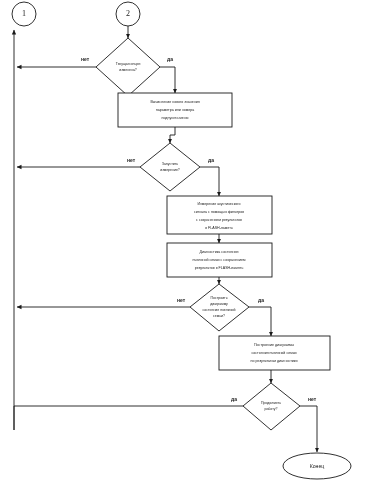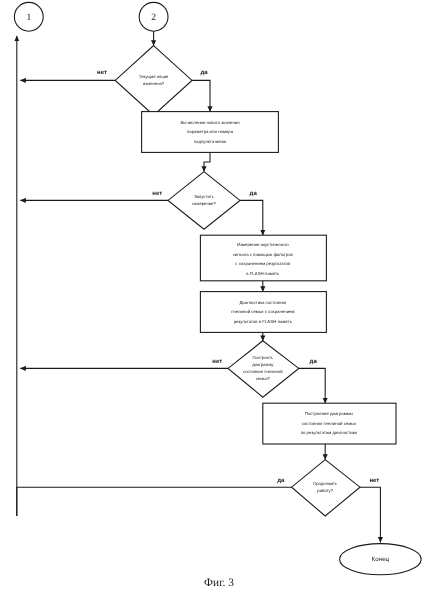--- a/index.html
+++ b/index.html
@@ -176,15 +176,14 @@
     <text class="node-text-d" x="271" y="403">Продолжить</text>
     <text class="node-text-d" x="271" y="409">работу?</text>
     <text class="branch-label" x="234" y="400">да</text>
     <text class="branch-label" x="312" y="400">нет</text>
 
     <ellipse class="node-shape" cx="317" cy="466" rx="34" ry="13"></ellipse>
     <text class="term-text" x="317" y="466.5">Конец</text>
 
   </svg>
 
-  <div class="caption">Фиг. 3</div>
 
 </div>
 
 </body></html>

